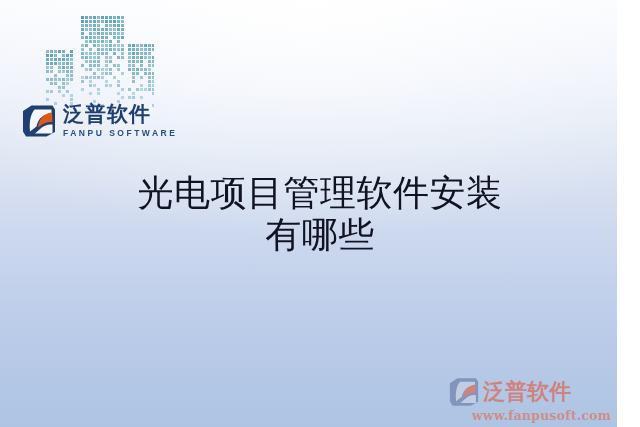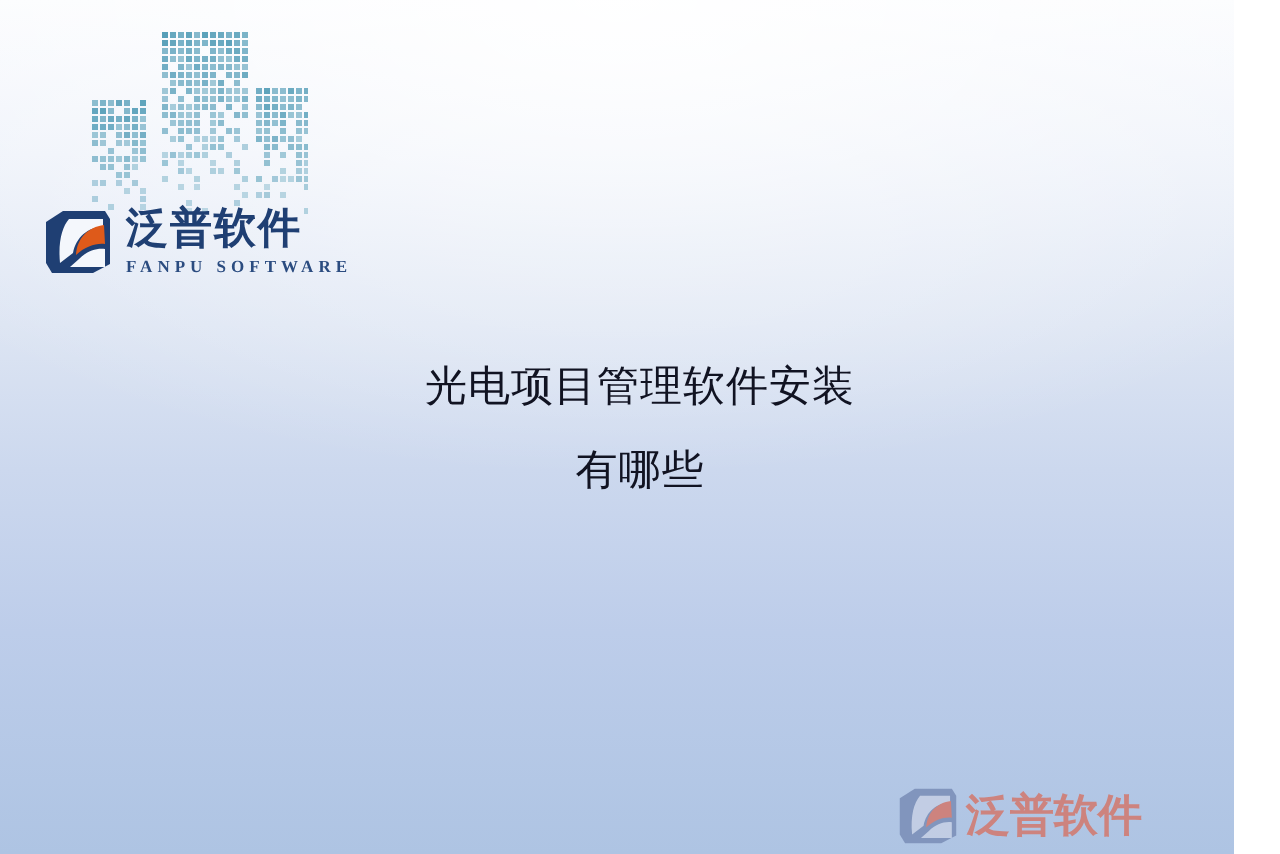--- a/index.html
+++ b/index.html
@@ -57,37 +57,37 @@
   #logo-cn {
     font-family: "DejaVu Sans", "Liberation Sans", sans-serif;
     font-size: 21px;
     font-weight: bold;
     color: #1f3f73;
     letter-spacing: 1px;
     white-space: nowrap;
   }
   #logo-en {
     margin-top: 4px;
-    font-family: Liberation Serif, serif;
+    font-family: Liberation Sans, sans-serif;
     font-size: 8.5px;
     font-weight: bold;
     color: #2b4c80;
     letter-spacing: 2.5px;
     white-space: nowrap;
   }
 
   
   #headline {
     position: absolute;
     left: 0;
     top: 172px;
     width: 640px;
     text-align: center;
     font-family: "DejaVu Serif", "Liberation Serif", serif;
-    font-size: 21px;
+    font-size: 36px;
     line-height: 42px;
     color: #111322;
     letter-spacing: 0.5px;
   }
   #headline .line { display: block; white-space: nowrap; }
 
   
   #watermark {
     position: absolute;
     right: 6px;
@@ -454,15 +454,16 @@
       <span id="wm-mark">
         <svg width="30" height="30" viewBox="0 0 34 34" xmlns="http://www.w3.org/2000/svg" aria-hidden="true">
           <path d="M9.5 1.5 L30.5 1.5 L33 5.5 L33 28 L24.5 32.5 L4 32.5 L1 27.5 L1 7 Z" fill="#7f93bb"></path>
           <path d="M12.5 5.5 L29.5 5.5 L29.5 9.5 C22 9.5 16 14.5 14.5 22.5 L8 27.5 C7 17 9 9.5 12.5 5.5 Z" fill="#c3cee4"></path>
           <path d="M30 8.5 C22 9.5 16.5 15 16 23.5 C21 19 26 17.5 30.5 18 Z" fill="#cf8079"></path>
           <path d="M17.5 25.5 C21.5 21.5 26 20 30.5 20.5 L30.5 29.5 L13 29.5 Z" fill="#c3cee4"></path>
         </svg>
       </span>
       <span id="wm-cn">泛普软件</span>
     </div>
+    <div id="wm-url">www.fanpusoft.com</div>
   </div>
 
 </div>
 
 </body></html>

